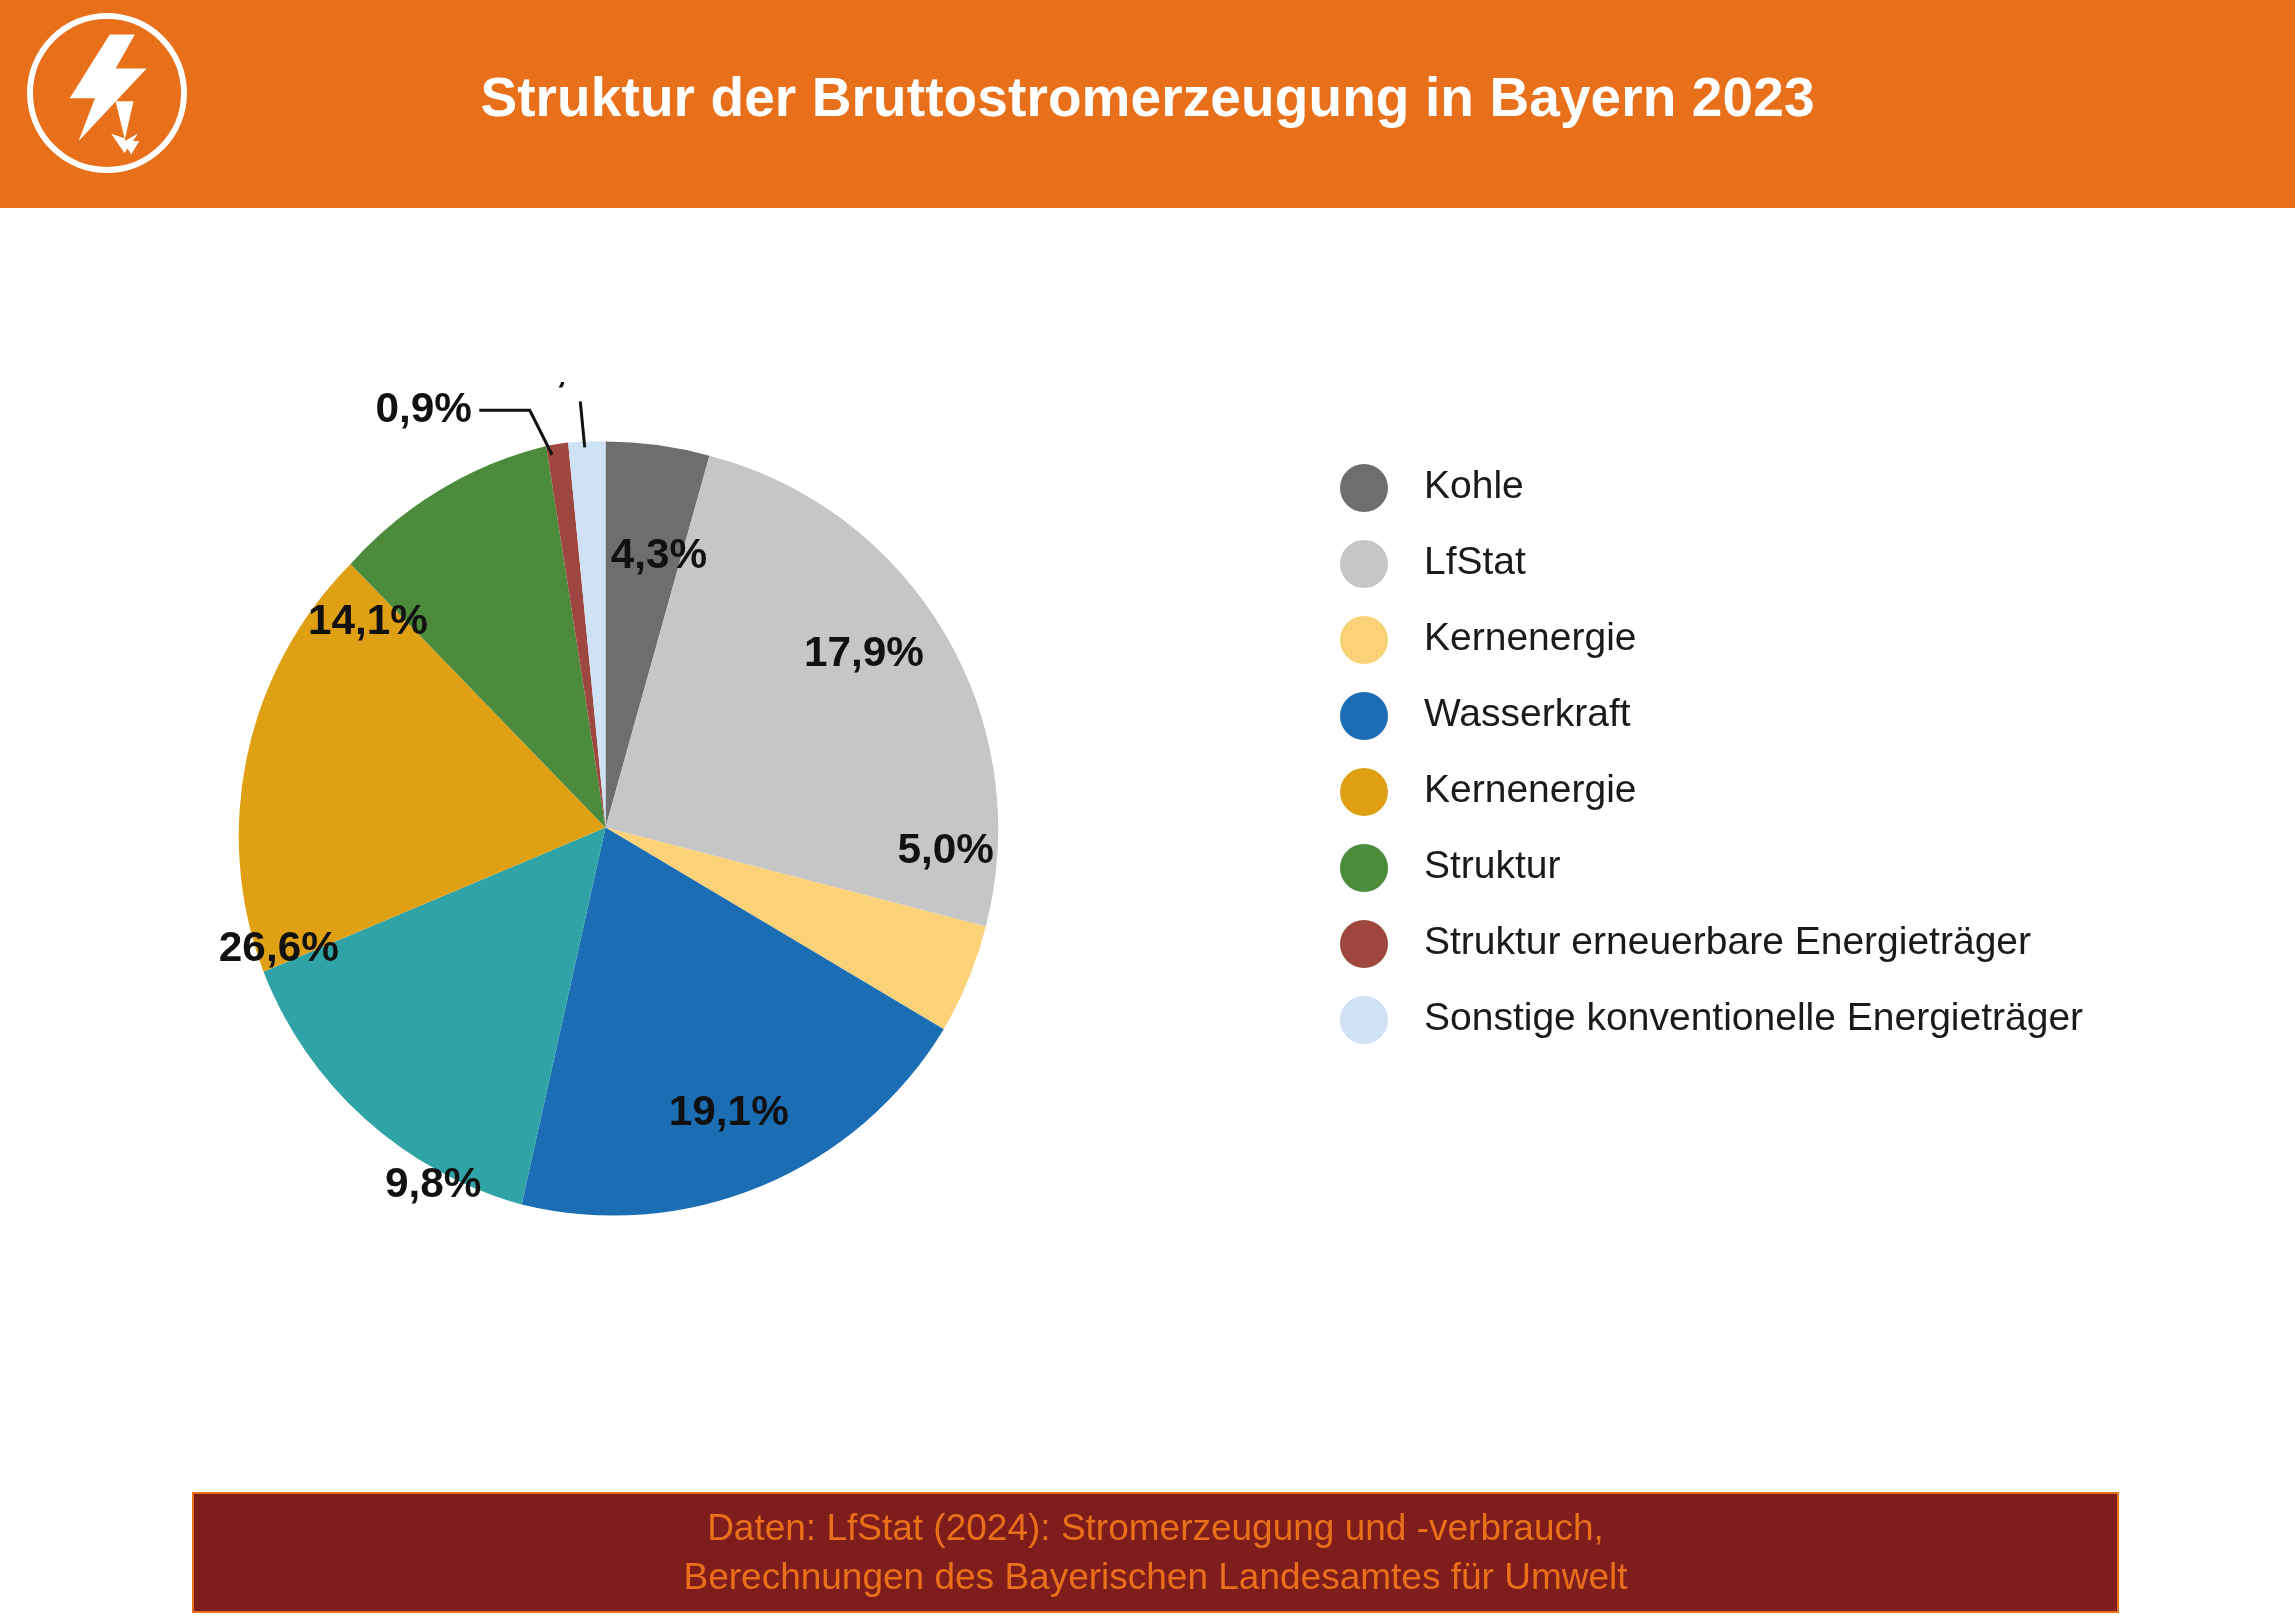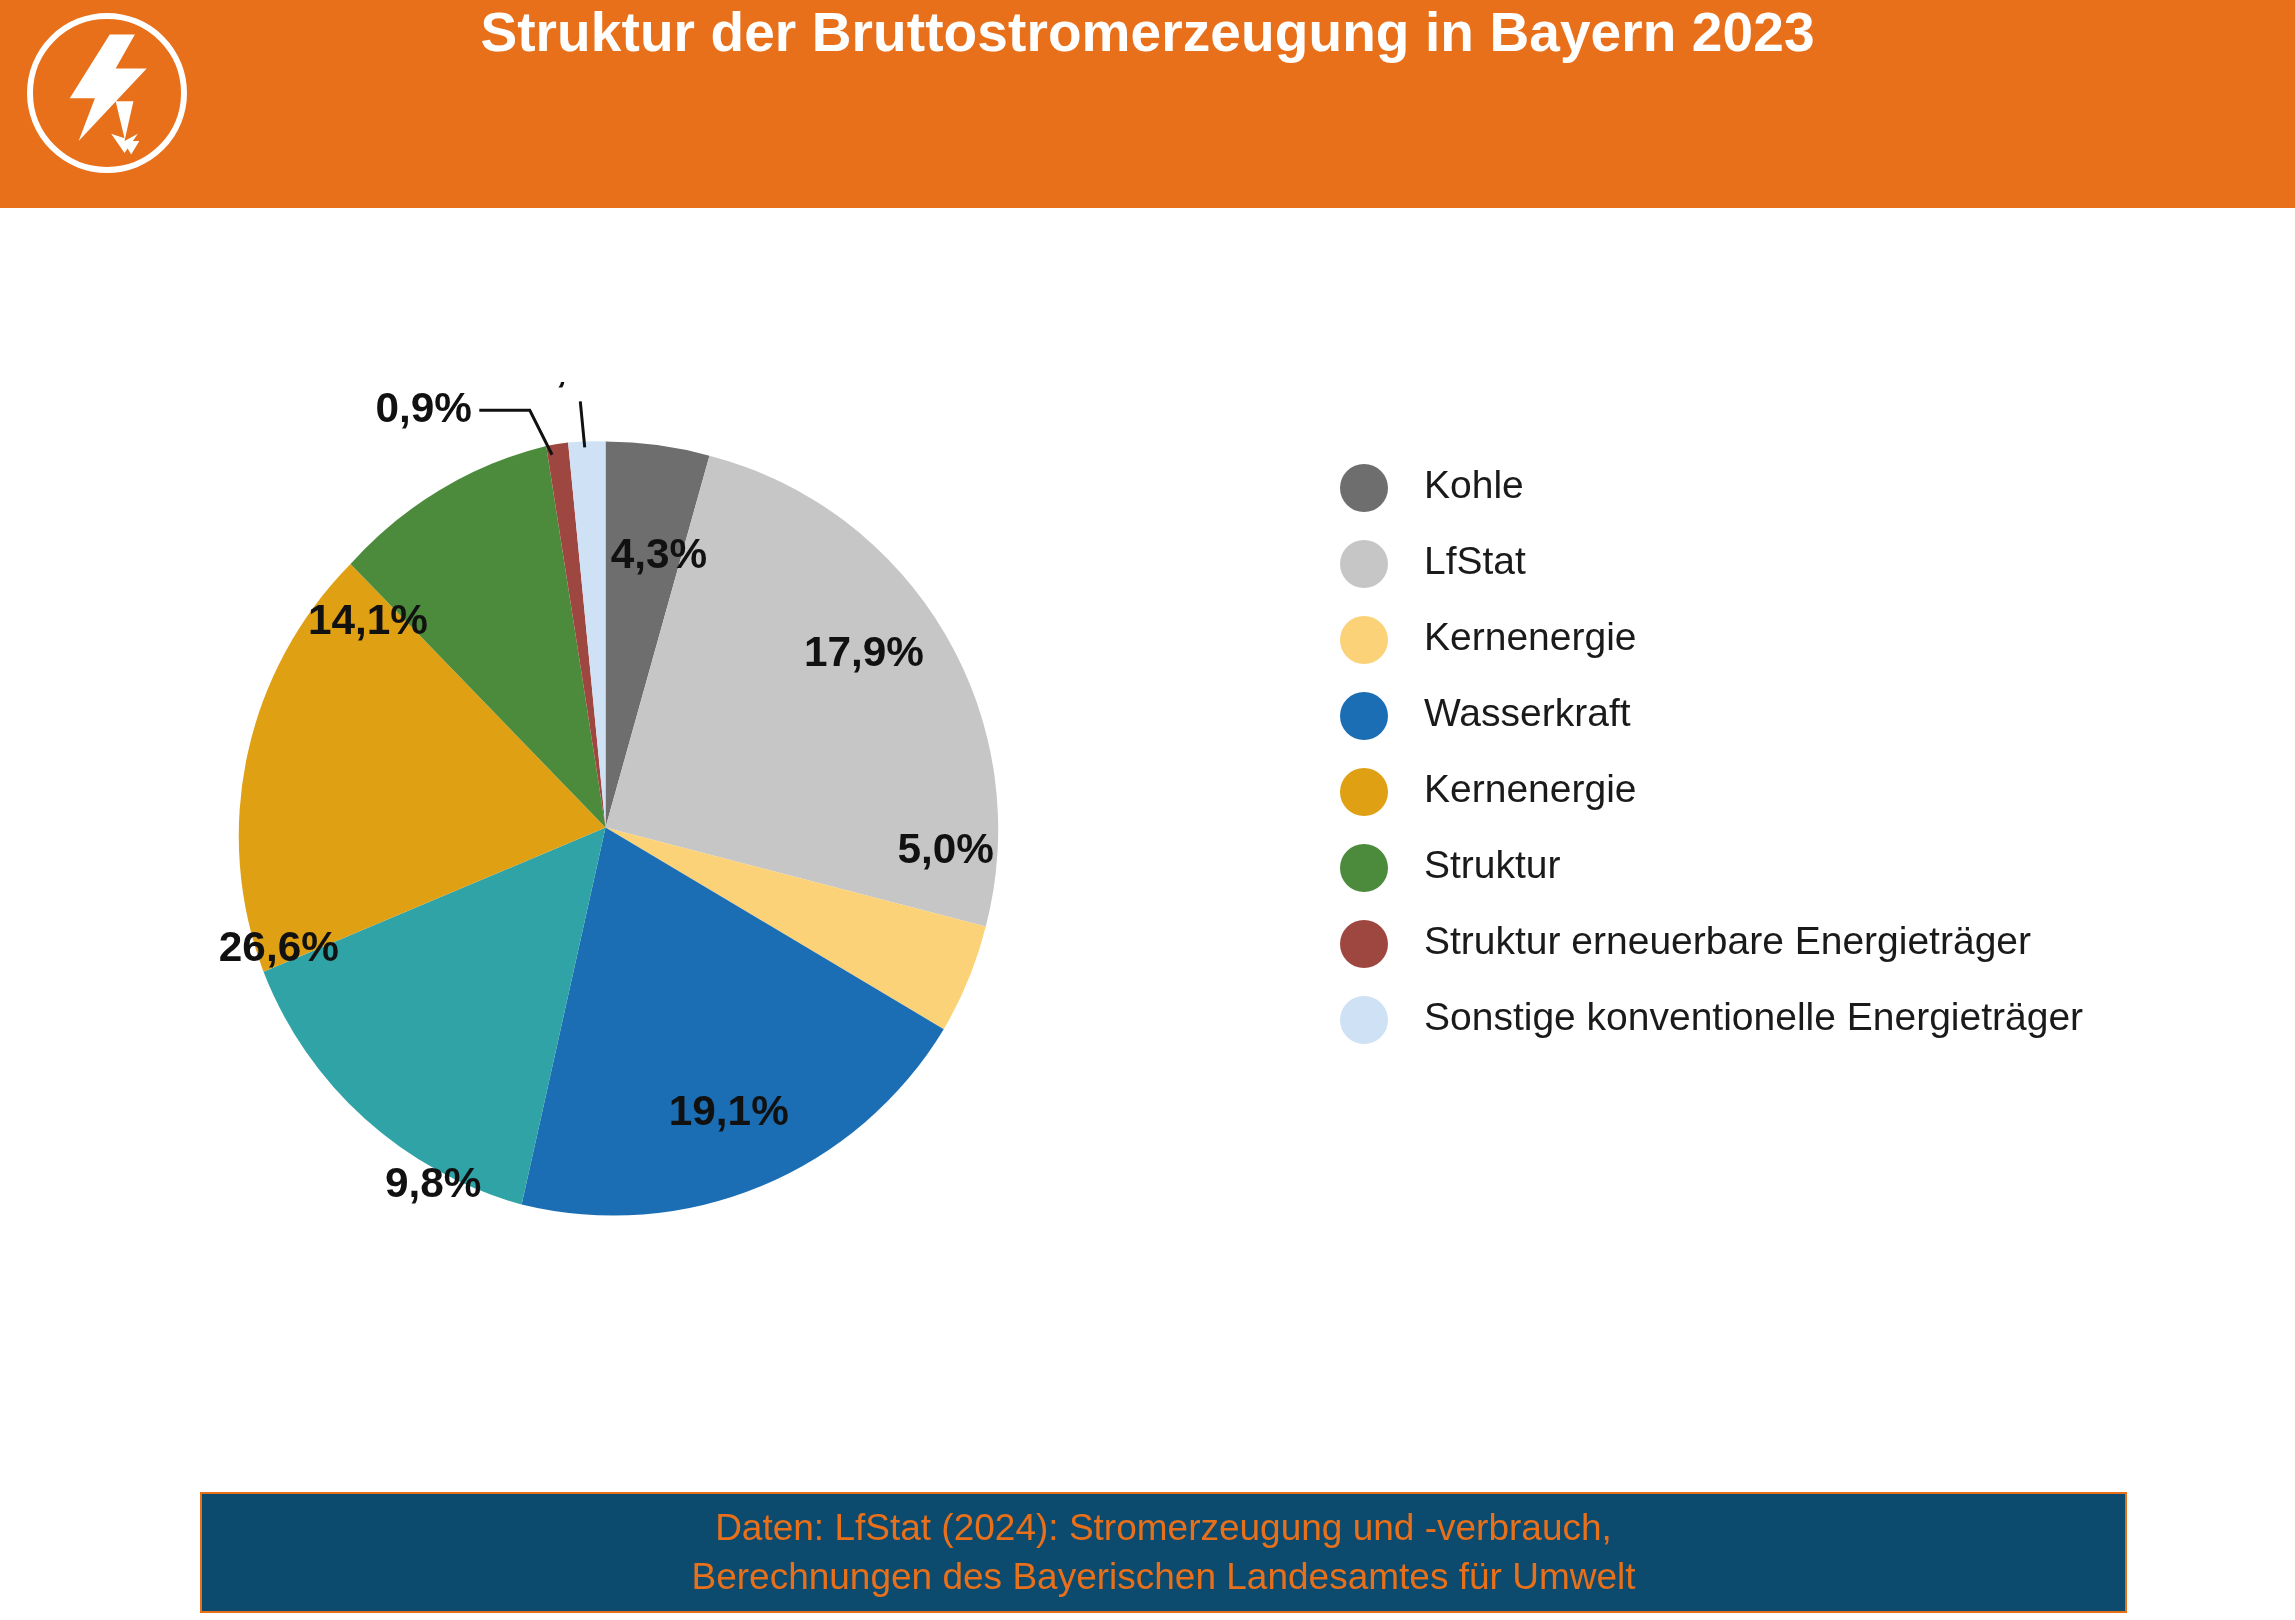--- a/index.html
+++ b/index.html
@@ -18,20 +18,21 @@
   }
 
   
   #header-bar {
     position: absolute;
     left: 0; top: 0;
     width: 2295px;
     height: 208px;
     background: #E8701A;
     display: flex;
+    align-items: center;
     justify-content: center;
   }
   #header-title {
     color: #ffffff;
     font-size: 55px;
     font-weight: bold;
     letter-spacing: 0.1px;
     text-align: center;
     margin: 0;
     padding: 0 238px 13.4px 238px;
@@ -104,26 +105,26 @@
   .legend-label {
     font-size: 39px;
     color: #1a1a1a;
     white-space: nowrap;
     line-height: 1.1;
   }
 
   
   #source-box {
     position: absolute;
-    left: 200px;
+    left: 192px;
     top: 1492px;
     width: 1927px;
     height: 121px;
     border: 2.2px solid #E8701A;
-    background: #0c4a6e;
+    background: #7f1d1d;
     display: flex;
     flex-direction: column;
     align-items: center;
     justify-content: center;
   }
   .source-line {
     color: #E8701A;
     font-size: 37px;
     line-height: 1.3;
     text-align: center;

